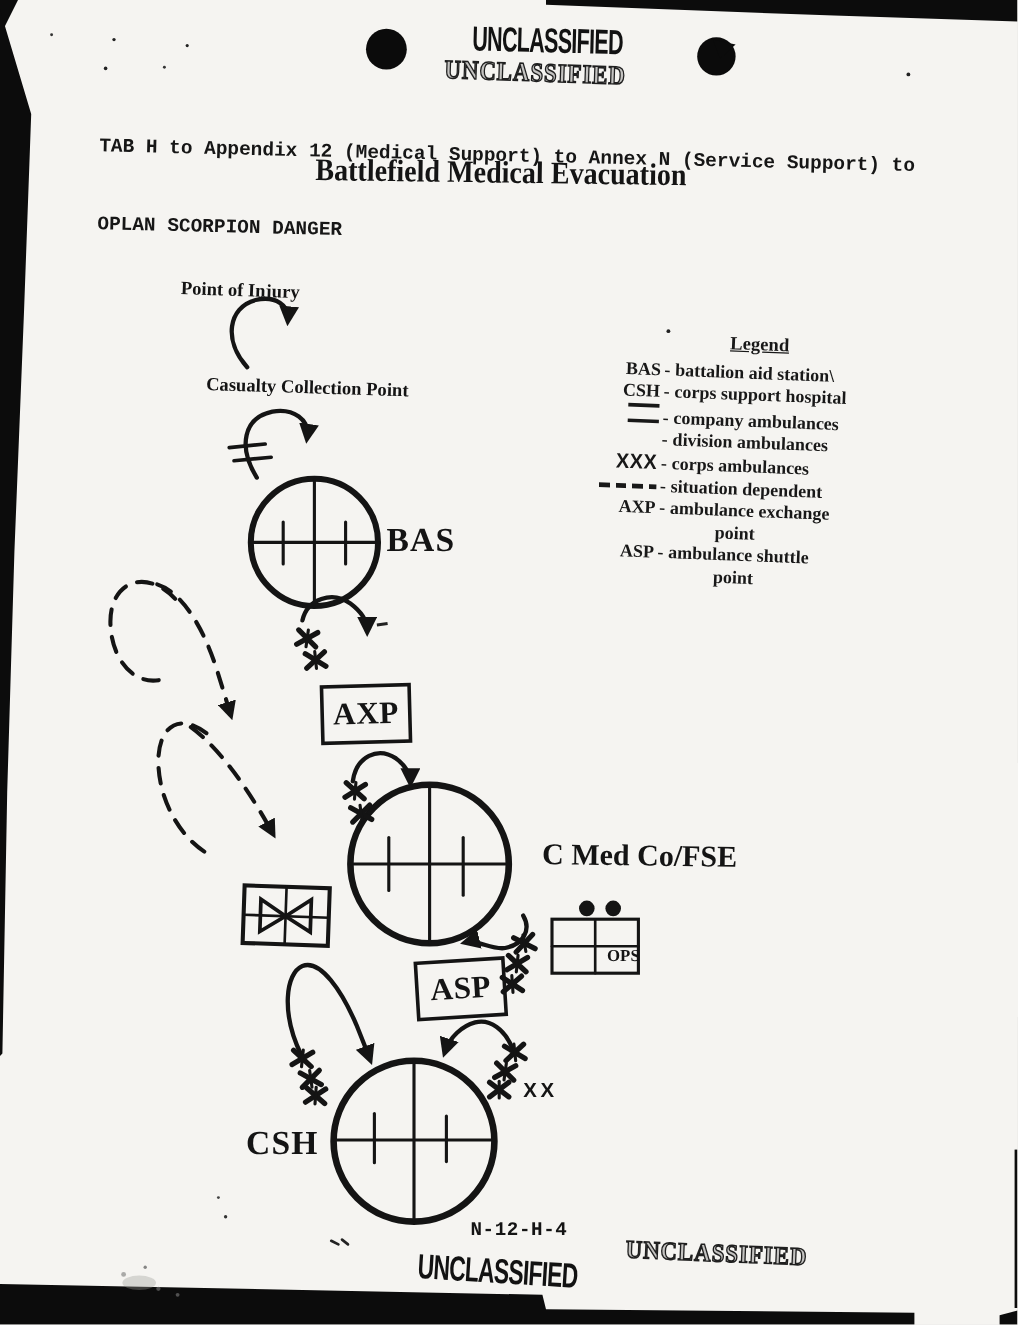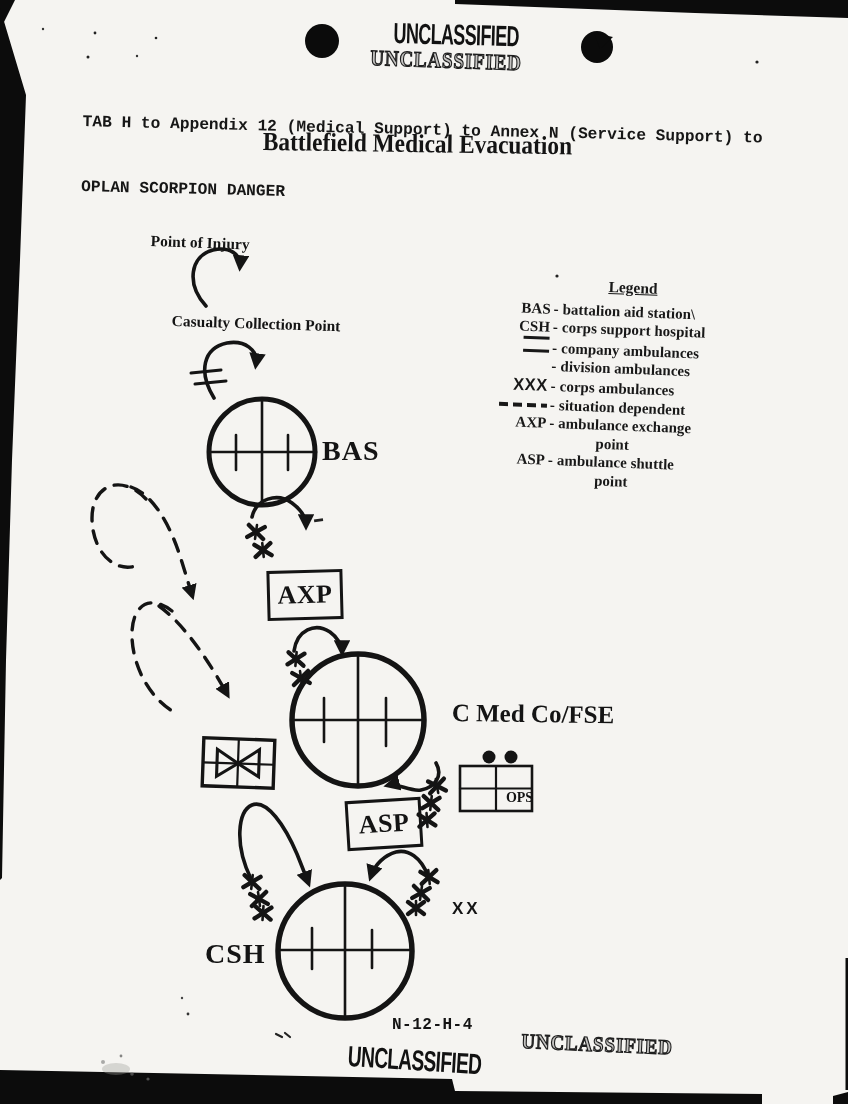--- a/index.html
+++ b/index.html
@@ -224,21 +224,21 @@
   <div class="abs dlabel" style="left:452px;top:699px;font-size:25px;transform:rotate(.8deg);">C Med Co/FSE</div>
 
   <div class="abs unitbox" style="left:346px;top:799px;width:70px;height:44px;transform:rotate(-3.5deg);">
     <span>ASP</span>
   </div>
 
   <div class="abs dlabel" style="left:498px;top:790px;width:43px;font-size:14px;text-align:center;">OPS</div>
 
   <div class="abs dlabel" style="left:205px;top:938px;font-size:28px;letter-spacing:1px;">CSH</div>
 
-  <div class="abs dlabel" style="left:436px;top:899px;font-family:'Liberation Sans',sans-serif;font-weight:800;font-size:17px;letter-spacing:3px;margin-left:16px;">XX</div>
+  <div class="abs dlabel" style="left:436px;top:899px;font-family:'Liberation Sans',sans-serif;font-weight:800;font-size:17px;letter-spacing:3px;">XX</div>
 
   <div class="abs legend" style="left:506px;top:274px;">
     <div class="lg-title">Legend</div>
     <div class="lg-row">
       <span class="lg-key">BAS</span>
         <span class="lg-sep">-</span>
         <span class="lg-text">battalion aid station\</span>
     </div>
     <div class="lg-row">
       <span class="lg-key">CSH</span>

